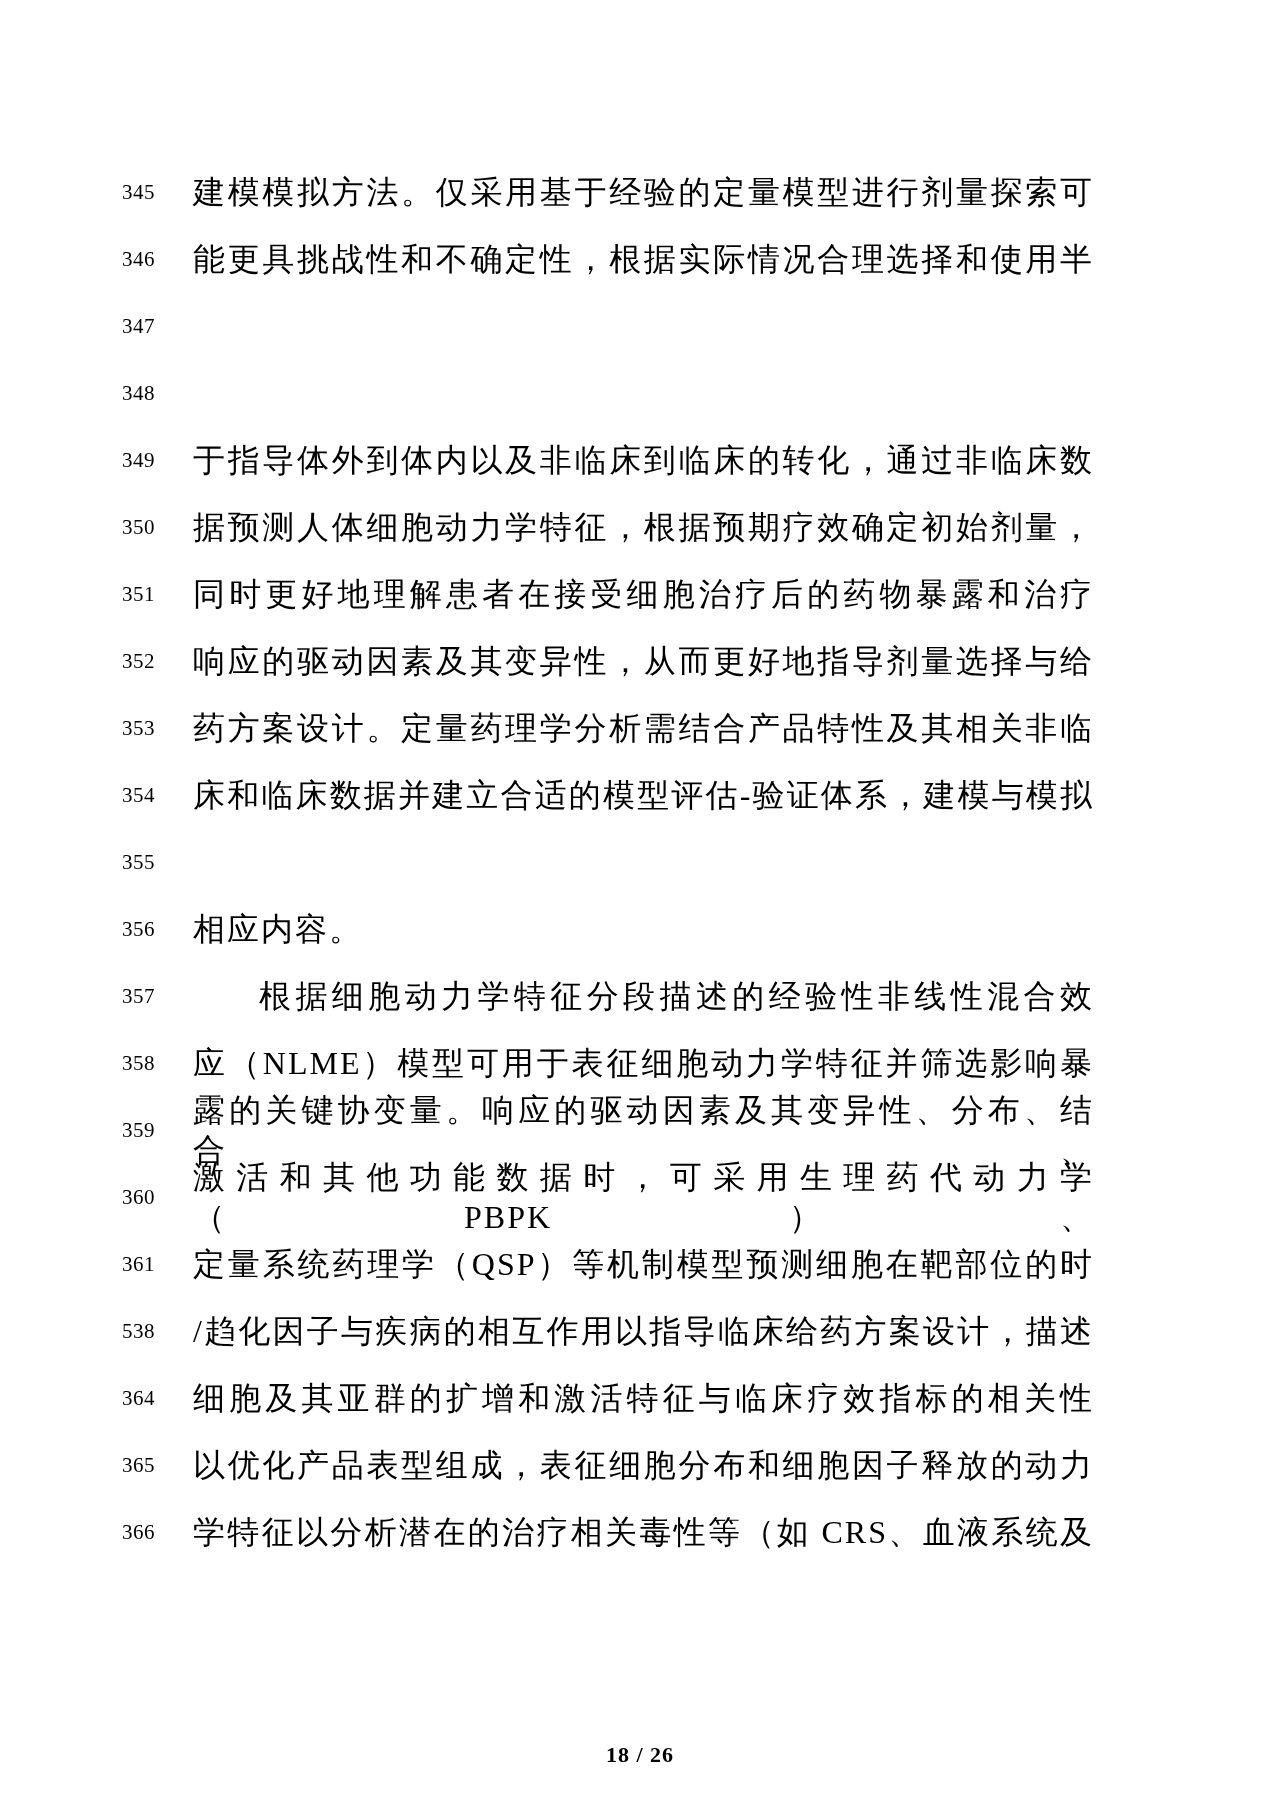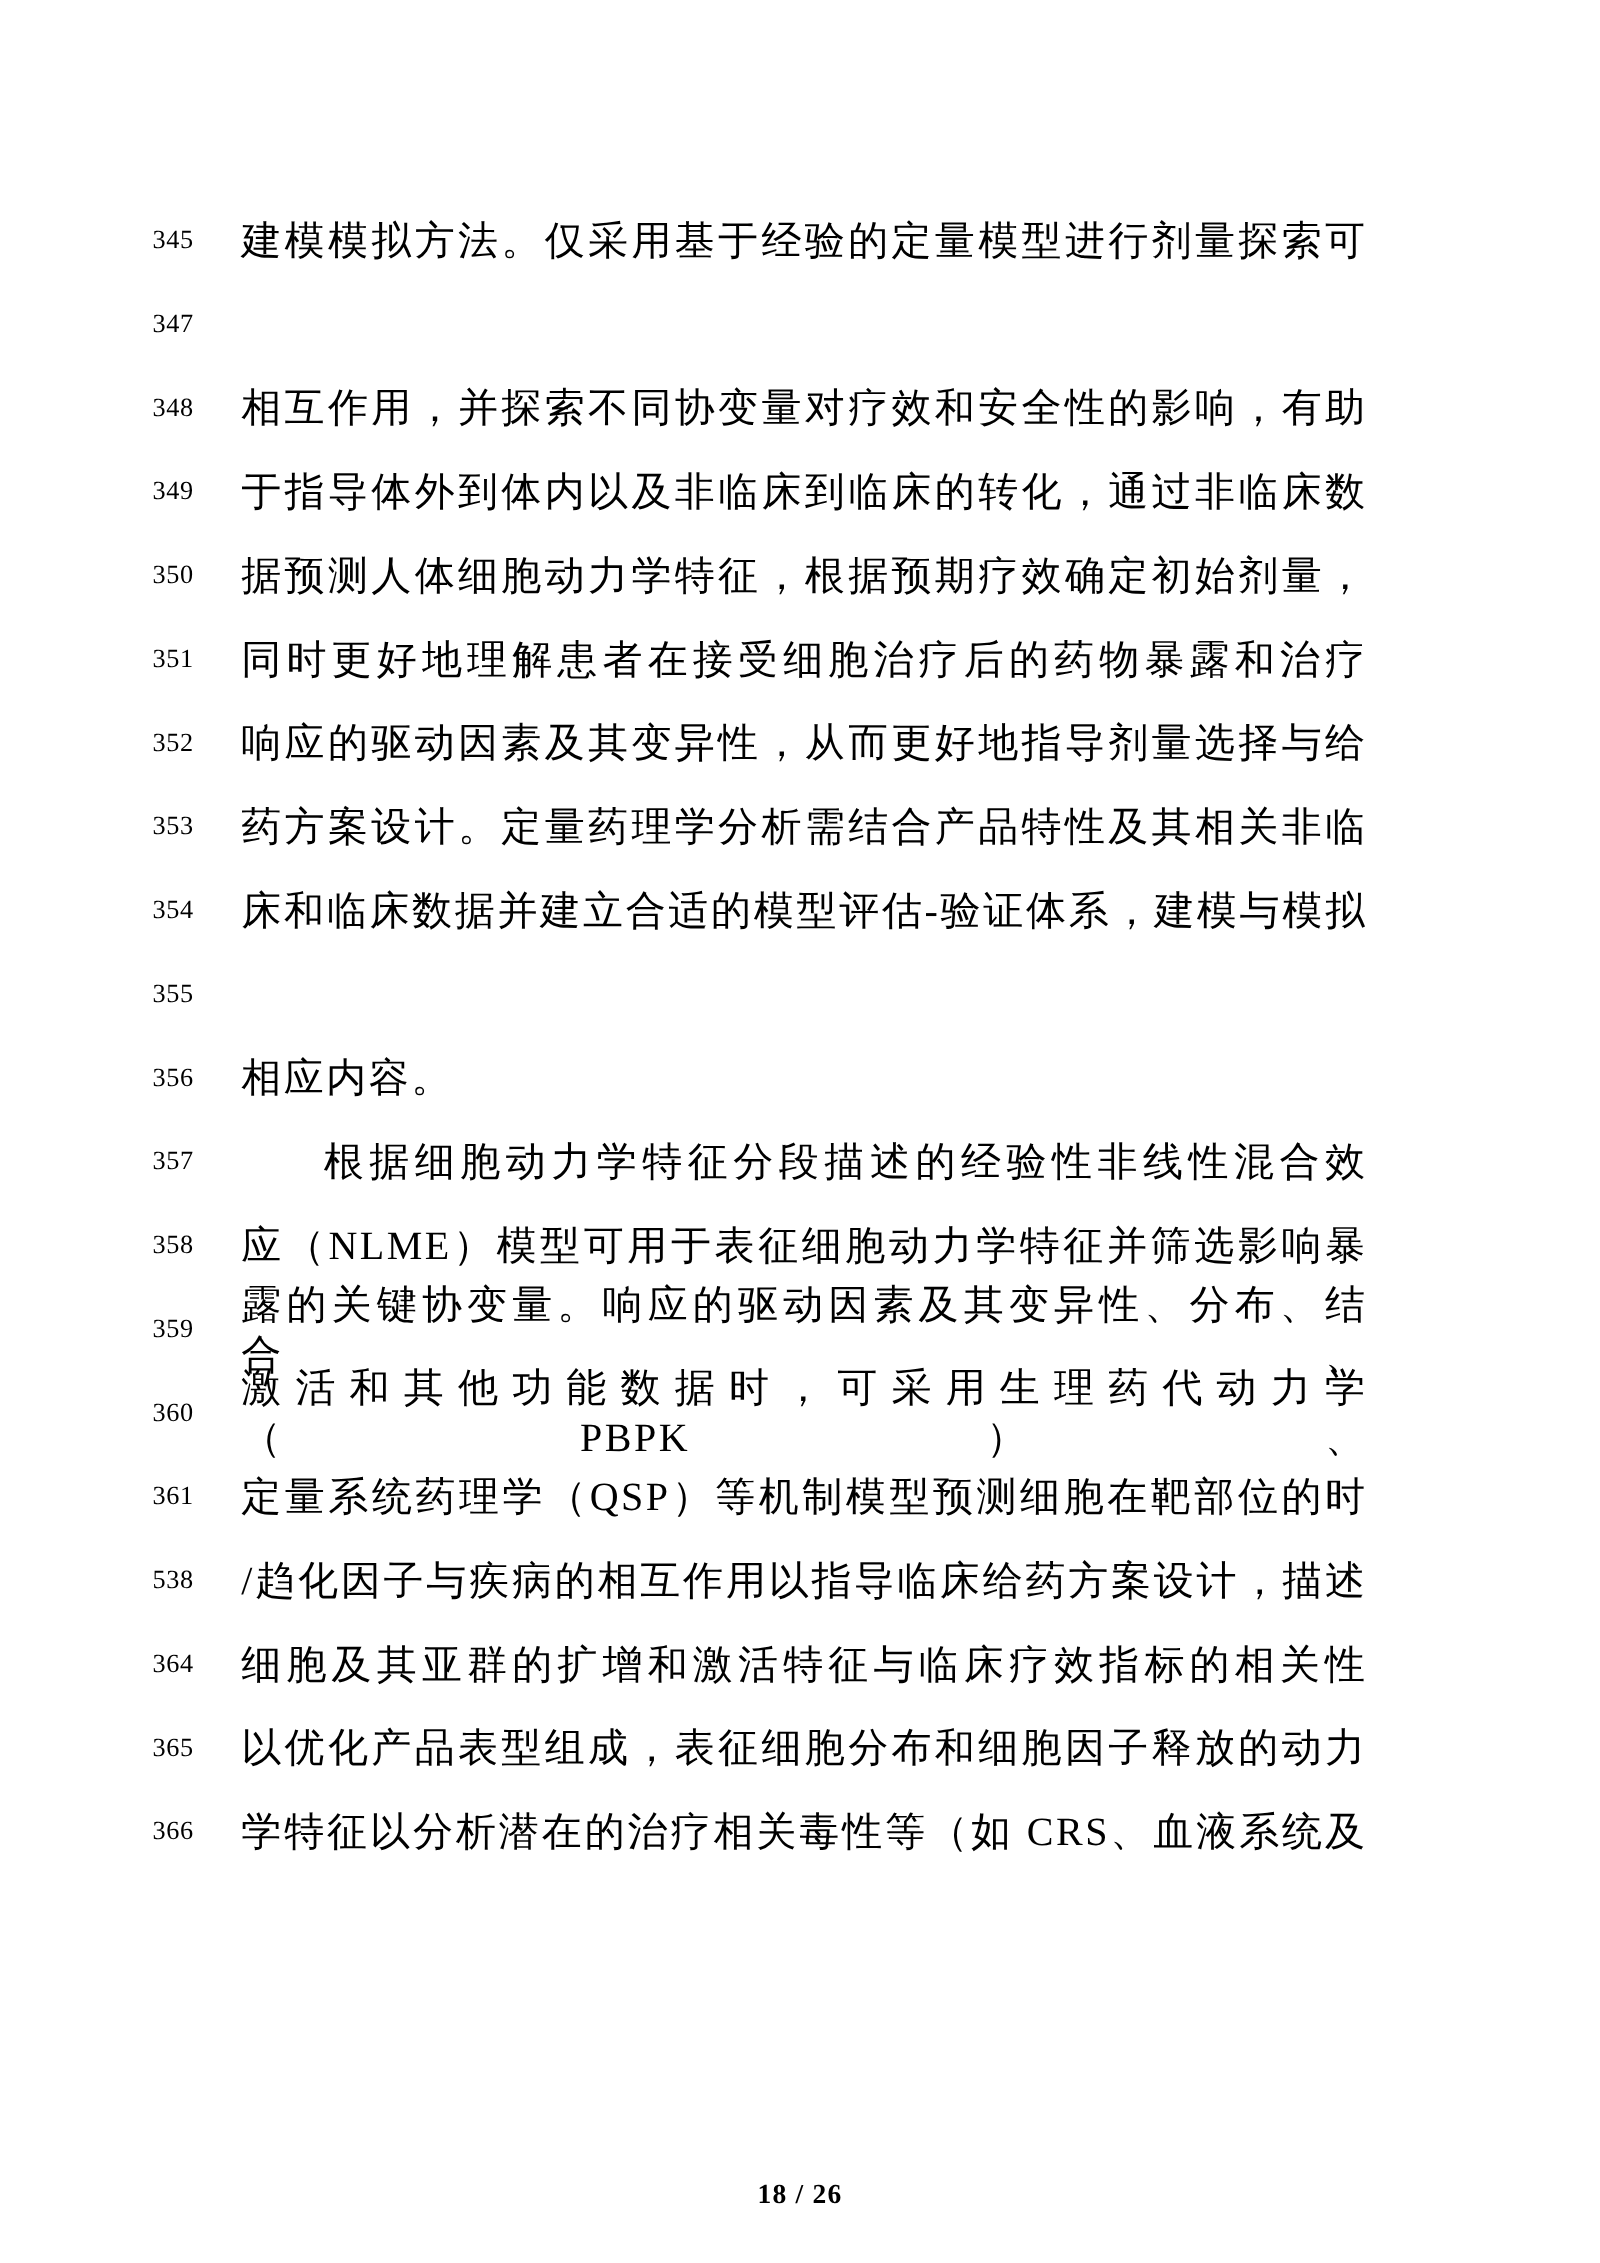--- a/index.html
+++ b/index.html
@@ -78,25 +78,28 @@
 <body>
 
 <div class="page">
 
   <main class="text-block" id="lines-container">
       <div class="line-row">
       <span class="line-number">345</span>
       <span class="line-text justify">建模模拟方法。仅采用基于经验的定量模型进行剂量探索可</span>
     </div>
       <div class="line-row">
+      <span class="line-number">346</span>
+      <span class="line-text justify">能更具挑战性和不确定性，根据实际情况合理选择和使用半</span>
+    </div>
+      <div class="line-row">
       <span class="line-number">347</span>
     </div>
       <div class="line-row">
       <span class="line-number">348</span>
-      <span class="line-text justify">相互作用，并探索不同协变量对疗效和安全性的影响，有助</span>
     </div>
       <div class="line-row">
       <span class="line-number">349</span>
       <span class="line-text justify">于指导体外到体内以及非临床到临床的转化，通过非临床数</span>
     </div>
       <div class="line-row">
       <span class="line-number">350</span>
       <span class="line-text justify">据预测人体细胞动力学特征，根据预期疗效确定初始剂量，</span>
     </div>
       <div class="line-row">

